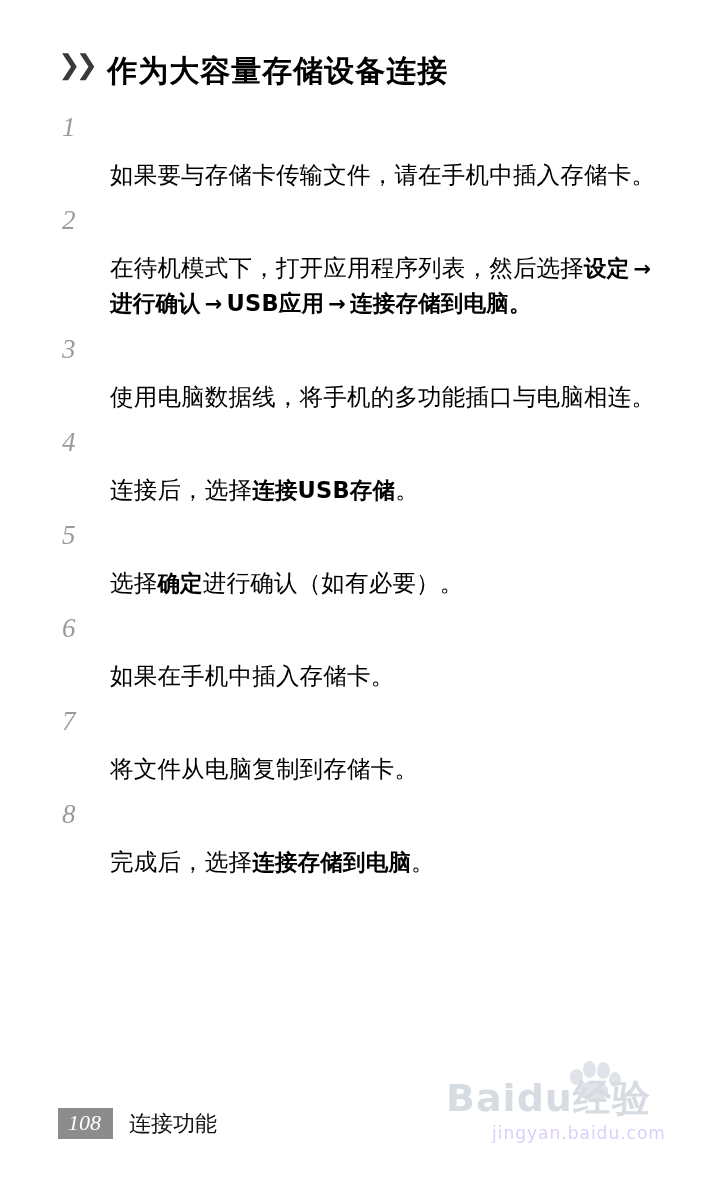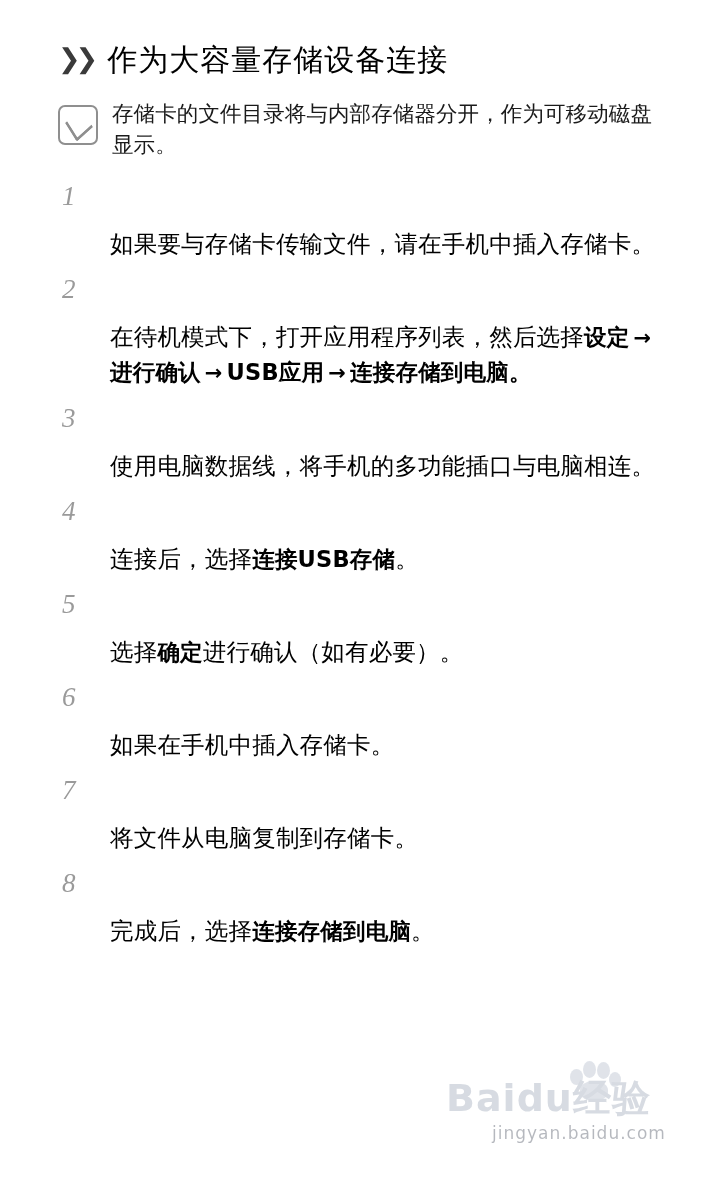--- a/index.html
+++ b/index.html
@@ -38,24 +38,25 @@
   .heading-chevrons {
     color: #3a3a3a;
     font-size: 27px;
     line-height: 1;
     letter-spacing: -5px;
     font-family: "DejaVu Sans", sans-serif;
     transform: translateY(-2px);
   }
   .heading-text {
     font-family: "DejaVu Sans", "Liberation Sans", sans-serif;
-    font-weight: normal;
+    font-weight: bold;
     font-size: 30px;
     letter-spacing: 1px;
     color: #000;
+    margin-top: 11px;
   }
 
   
   .intro {
     font-size: 23.5px;
     line-height: 35px;
     letter-spacing: 0.2px;
     margin: 0 0 12px 0;
     width: 600px;
   }
@@ -178,21 +179,21 @@
     color: #7d8aa0;
     letter-spacing: 1px;
     white-space: nowrap;
   }
   .wm-sub {
     position: absolute;
     left: 56px;
     top: 58px;
     font-family: "DejaVu Sans", sans-serif;
     font-size: 17px;
-    color: #0f172a;
+    color: #8b5cf6;
     letter-spacing: 1px;
   }
   .wm-paw {
     position: absolute;
     right: 76px;
     top: -6px;
     width: 52px;
     height: 46px;
   }
   .wm-paw i {
@@ -207,24 +208,20 @@
 
 <div class="page">
   <div class="content">
 
     <div class="heading">
       <span class="heading-chevrons">❯❯</span>
       <span class="heading-text">作为大容量存储设备连接</span>
     </div>
 
 
-    <div class="note">
-      <span class="note-icon"></span>
-      <span class="note-text">存储卡的文件目录将与内部存储器分开，作为可移动磁盘显示。</span>
-    </div>
 
     <div class="steps" id="steps">
         <div class="step">
           <div class="step-num">1</div>
           <div class="step-body"><span>如果要与存储卡传输文件，请在手机中插入存储卡。</span></div>
         </div>
         <div class="step">
           <div class="step-num">2</div>
           <div class="step-body"><span>在待机模式下，打开应用程序列表，然后选择</span><span class="b">设定</span><span class="arrow">→</span><span class="b">进行确认</span><span class="arrow">→</span><span class="b">USB应用</span><span class="arrow">→</span><span class="b">连接存储到电脑。</span></div>
         </div>
@@ -250,20 +247,24 @@
         </div>
         <div class="step">
           <div class="step-num">8</div>
           <div class="step-body"><span>完成后，选择</span><span class="b">连接存储到电脑</span><span>。</span></div>
         </div>
       </div>
 
 
   </div>
 
+  <div class="footer">
+    <span class="page-num">108</span>
+    <span class="footer-label">连接功能</span>
+  </div>
 
   <div class="watermark">
     <div class="wm-paw">
       <i style="width:13px;height:16px;left:2px;top:10px;"></i>
       <i style="width:13px;height:17px;left:15px;top:2px;"></i>
       <i style="width:13px;height:17px;left:29px;top:3px;"></i>
       <i style="width:12px;height:15px;left:41px;top:13px;"></i>
       <i style="width:28px;height:20px;left:12px;top:22px;border-radius:45%;"></i>
     </div>
     <div class="wm-text"><span>Baidu</span><span>经验</span></div>

